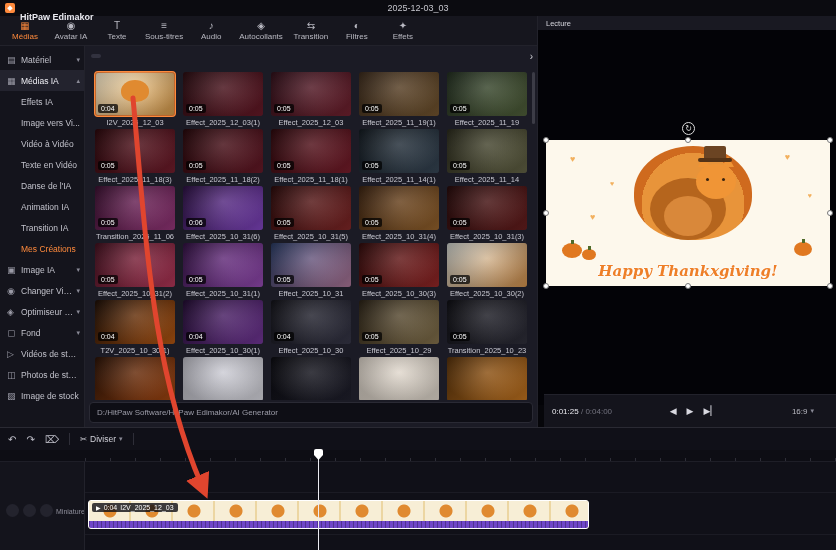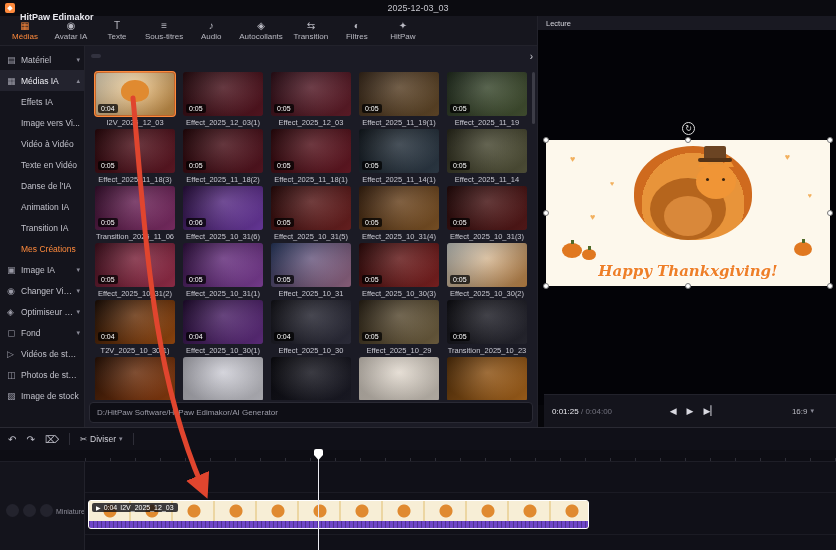--- a/index.html
+++ b/index.html
@@ -176,21 +176,21 @@
       <div class="tool-tab">
         <span class="ticon">⇆</span>
         <span>Transition</span>
       </div>
       <div class="tool-tab">
         <span class="ticon">◐</span>
         <span>Filtres</span>
       </div>
       <div class="tool-tab">
         <span class="ticon">✦</span>
-        <span>HitPaw</span>
+        <span>Effets</span>
       </div>
     </div>
 
   <div class="sidebar">
 
   <div class="side-item">
         <span class="sicon">▤</span>
         <span class="slabel">Matériel</span>
         <span class="scaret">▾</span>
       </div>

